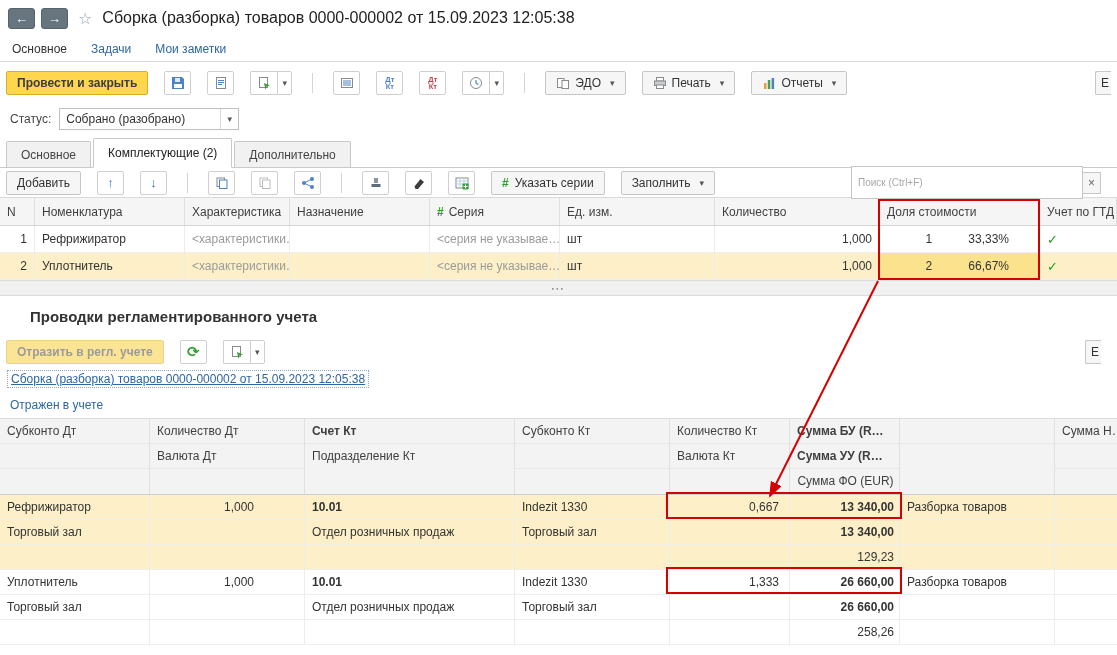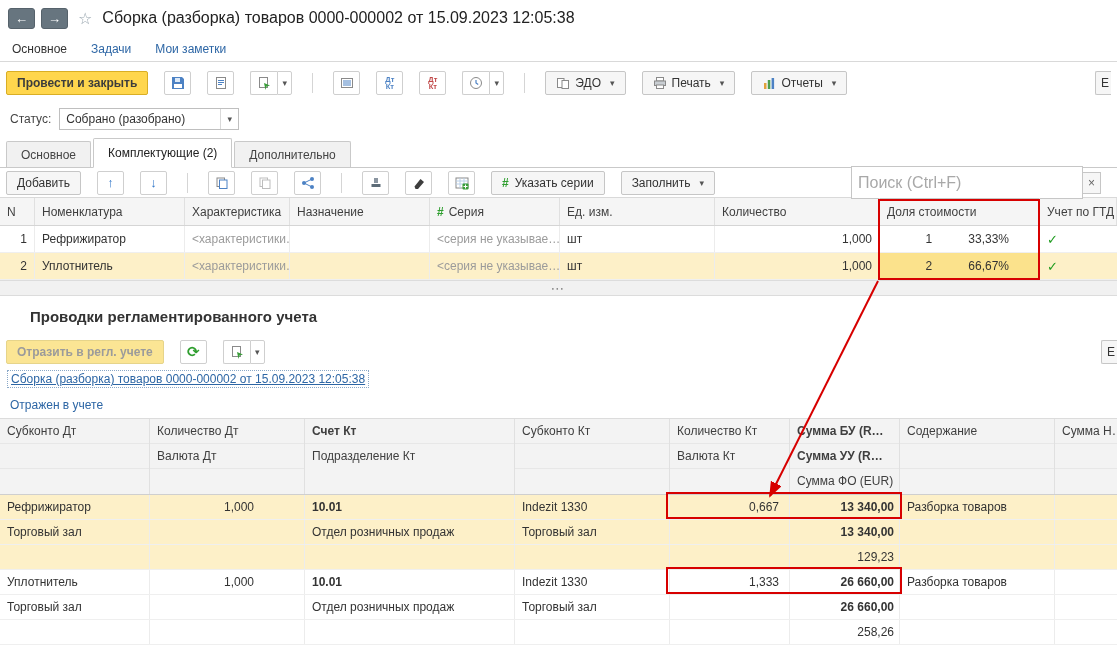--- a/index.html
+++ b/index.html
@@ -55,21 +55,21 @@
 .combo-btn::after{content:"▾";font-size:9px;color:#555}
 
 
 .doctabs{height:34px;display:flex;align-items:flex-end;padding:0 6px;border-bottom:1px solid #c9c9c9;background:#fff}
 .dtab{height:26px;display:flex;align-items:center;padding:0 14px;border:1px solid #c9c9c9;border-bottom:none;background:#f1f1f1;margin-right:2px;cursor:pointer;border-radius:2px 2px 0 0;color:#444;white-space:nowrap}
 .dtab.active{background:#fff;height:30px;color:#222;margin-bottom:-1px;border-bottom:1px solid #fff}
 
 
 .comp-toolbar{height:30px;border-bottom:1px solid #d9d9d9;padding-right:16px}
 .search-wrap{margin-left:auto;display:flex;align-items:center}
-.search{width:232px;height:33px;border:1px solid #c6c6c6;padding:0 6px;font-size:16px;color:#333;font-family:inherit}
+.search{width:232px;height:33px;border:1px solid #c6c6c6;padding:0 6px;font-size:10px;color:#333;font-family:inherit}
 .search::placeholder{color:#a8a8a8}
 .clearbtn{width:18px;height:22px;border:1px solid #c6c6c6;border-left:none;background:#f6f6f6;cursor:pointer;display:flex;align-items:center;justify-content:center}
 .i-x::after{content:"×";color:#666;font-size:12px;line-height:1}
 
 
 .urow{display:flex;height:27px;border-bottom:1px solid #efefef;background:#fff}
 .uhead{height:28px;background:#f5f5f5;border-bottom:1px solid #d5d5d5;color:#3f3f3f}
 .uc{display:flex;align-items:center;padding:0 7px;border-right:1px solid #ececec;overflow:hidden;white-space:nowrap}
 .uhead .uc{border-right:1px solid #e0e0e0}
 .uc1{width:35px;justify-content:flex-end}
@@ -84,34 +84,34 @@
 .sharecell{justify-content:flex-end;gap:36px;padding-right:30px}
 .urow.hl .sharecell{background:#fbe28c}
 .check{color:#1e9b1e;font-weight:700;font-size:13px}
 
 
 .splitter{height:16px;background:#f1f1f1;border-top:1px solid #dcdcdc;border-bottom:1px solid #dcdcdc;display:flex;align-items:center;justify-content:center;cursor:row-resize}
 .splitter::after{content:"⋯";color:#8c8c8c;font-size:14px;letter-spacing:2px;line-height:0}
 
 
 .sec-title{height:38px;padding:12px 0 0 30px;font-size:15px;font-weight:700;color:#333}
-.p-toolbar{height:36px;padding-right:0}
+.p-toolbar{height:36px;padding-right:16px}
 .linkrow1{height:22px;padding:2px 0 0 8px}
 .doclink{color:#2d66a5;text-decoration:underline;outline:1px dotted #8aa8c8;padding:1px 3px;cursor:pointer;white-space:nowrap}
 .linkrow2{height:26px;padding:6px 0 0 10px}
 .statuslink{color:#2d66a5;cursor:pointer;white-space:nowrap}
 
 
 .lhead{display:flex;background:#f3f3f3;border-top:1px solid #dcdcdc;border-bottom:1px solid #cfcfcf}
 .lcol{display:flex;flex-direction:column;border-right:1px solid #e0e0e0}
 .lcol:last-child{border-right:none}
 .hc{height:25px;line-height:24px;padding:0 7px;border-bottom:1px solid #e7e7e7;overflow:hidden;white-space:nowrap;color:#3f3f3f}
 .lcol .hc:last-child{border-bottom:none}
 .hc.b{font-weight:700}
-.hc.r{text-align:left;padding-right:5px}
+.hc.r{text-align:center;padding-right:5px}
 .lc1{width:150px}.lc2{width:155px}.lc3{width:210px}.lc4{width:155px}.lc5{width:120px}.lc6{width:110px}.lc7{width:155px}.lc8{width:62px}
 .lrow{display:flex;height:25px;border-bottom:1px solid #efefef;background:#fff}
 .lrow.hl{background:#fdf0c8}
 .lc{display:flex;align-items:center;padding:0 7px;border-right:1px solid #ececec;overflow:hidden;white-space:nowrap}
 .lrow .lc8{border-right:none}
 .lc.r{justify-content:flex-end}
 .lc.b{font-weight:700}
 .lrow .lc2.r{padding-right:50px}
 .lrow .lc5.r{padding-right:10px}
 .lrow .lc6.r{padding-right:5px}
@@ -395,21 +395,20 @@
         <div class="hc">Количество Кт</div>
         <div class="hc">Валюта Кт</div>
         <div class="hc"></div>
       </div>
       <div class="lcol lc6">
         <div class="hc b">Сумма БУ (R…</div>
         <div class="hc b">Сумма УУ (R…</div>
         <div class="hc r">Сумма ФО (EUR)</div>
       </div>
       <div class="lcol lc7">
-        <div class="hc">Содержание</div>
         <div class="hc"></div>
         <div class="hc"></div>
       </div>
       <div class="lcol lc8">
         <div class="hc">Сумма Н…</div>
         <div class="hc"></div>
         <div class="hc"></div>
       </div>
     </div>
 

